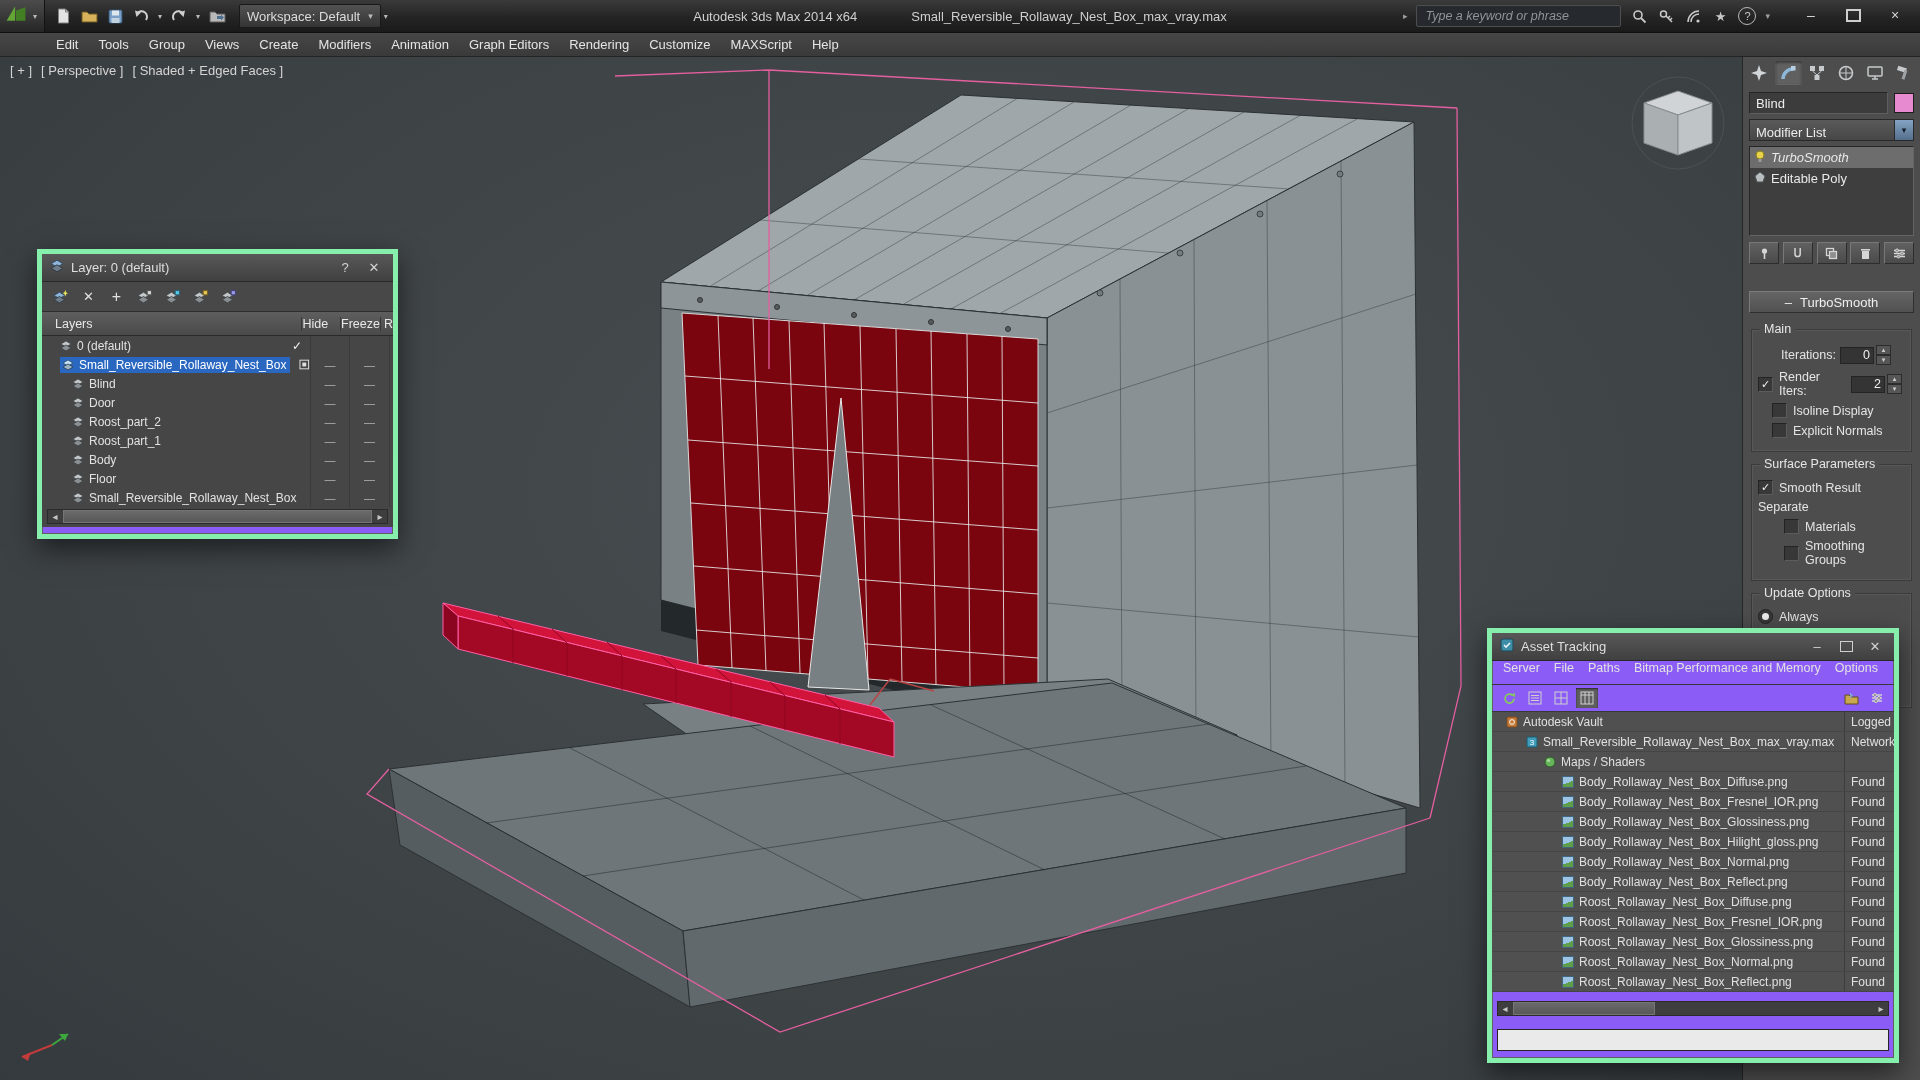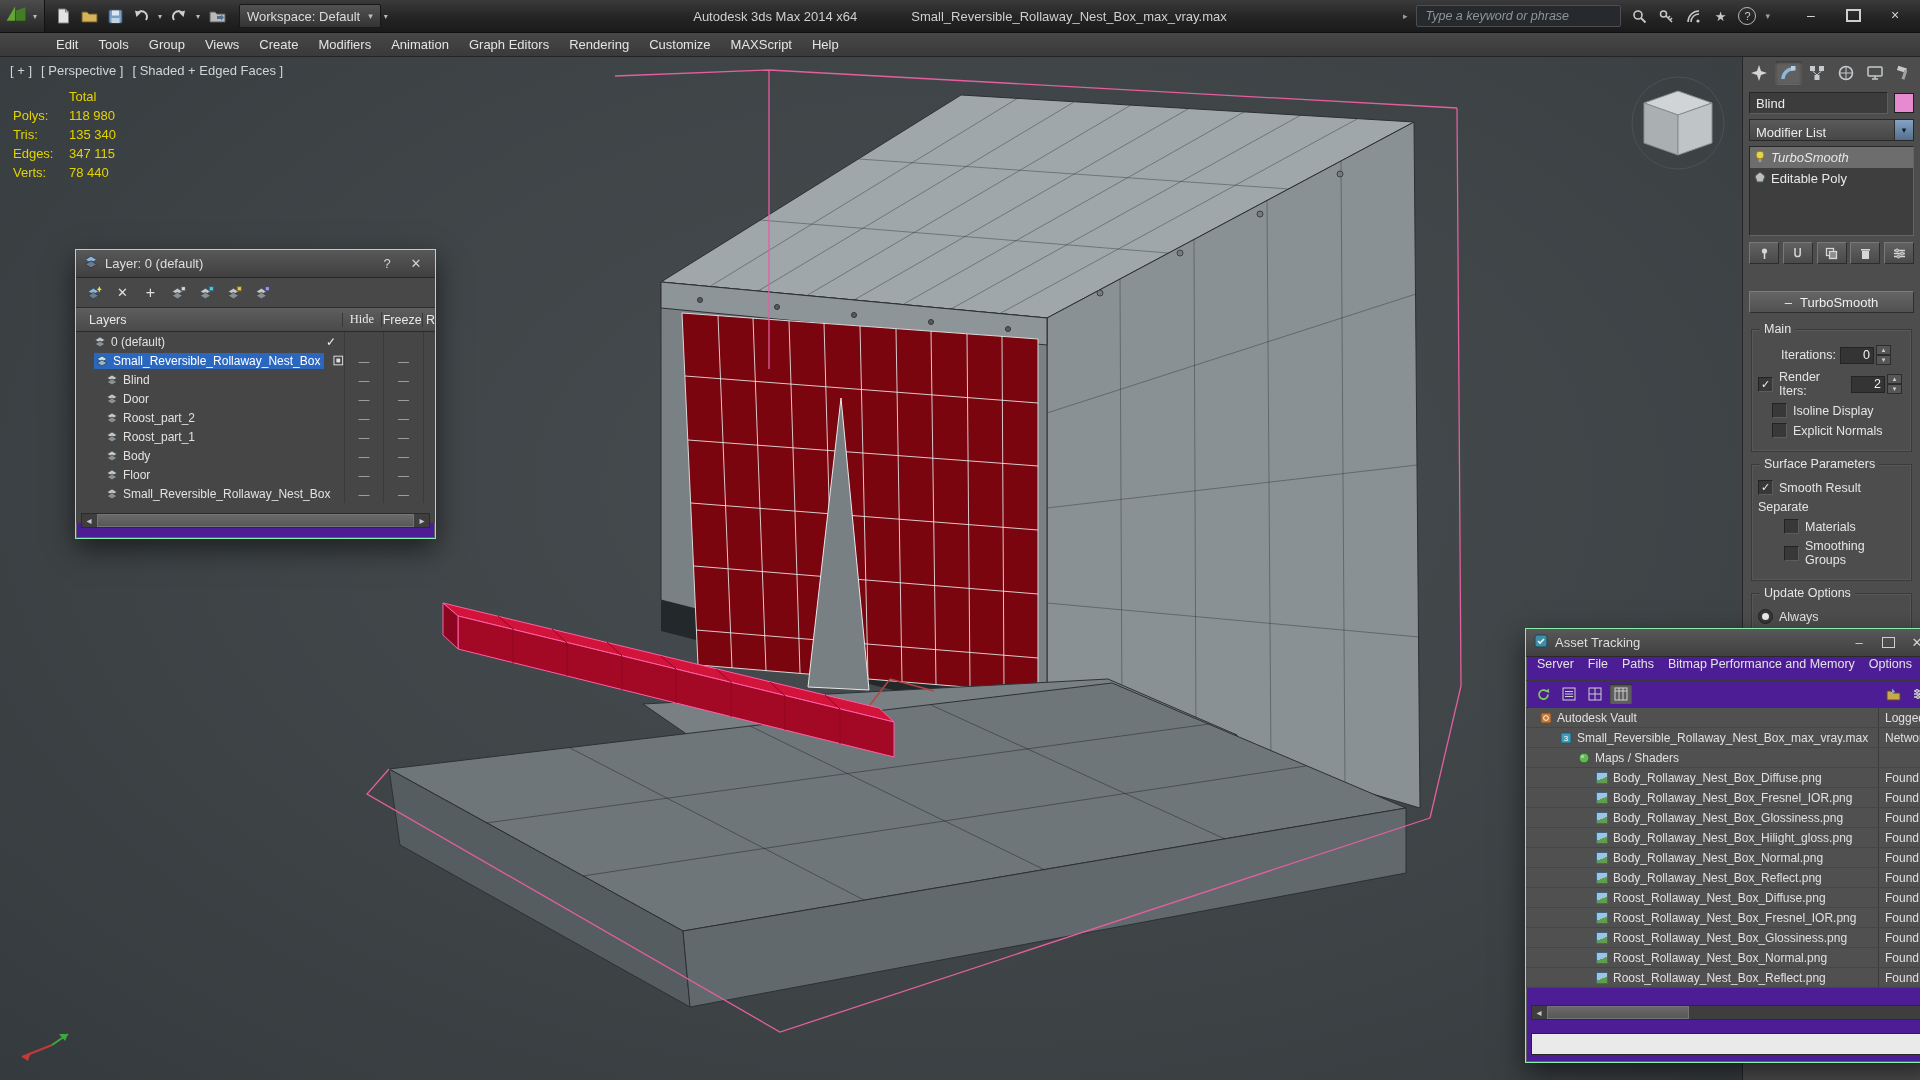--- a/index.html
+++ b/index.html
@@ -93,35 +93,35 @@
     margin-right:6px;flex:none;}
   .radio{width:13px;height:13px;border-radius:50%;background:#383838;border:1px solid #242424;
     margin-right:6px;position:relative;flex:none;}
   .radio.on::after{content:"";position:absolute;inset:3px;border-radius:50%;background:#ececec;}
   .indent1{margin-left:14px;}
   .indent2{margin-left:26px;}
   .update-btn{display:block;margin:10px auto 2px auto;width:106px;height:21px;
     background:linear-gradient(#666,#4c4c4c);border:1px solid;border-color:#7e7e7e #2c2c2c #2c2c2c #7e7e7e;
     color:#efefef;font-size:12.5px;text-align:center;line-height:21px;}
   
-  .fwin{position:absolute;background:#4c1d95;border:1px solid #86efac;
-    box-shadow:0 10px 26px rgba(0,0,0,.55),inset 0 0 0 1px #606060;font-size:13px;box-sizing:border-box;margin-left:38px;}
+  .fwin{position:absolute;background:#8b5cf6;border:5px solid #86efac;
+    box-shadow:0 10px 26px rgba(0,0,0,.55),inset 0 0 0 1px #606060;font-size:13px;box-sizing:border-box;}
   .fw-titlebar{height:27px;background:linear-gradient(#585858,#404040);display:flex;align-items:center;
     padding:0 8px;gap:7px;color:#dedede;border-bottom:1px solid #292929;}
   .fw-title{flex:1;font-size:13px;}
   .fw-btn{width:22px;height:20px;display:flex;align-items:center;justify-content:center;color:#d2d2d2;font-size:13px;}
   
   .layer-window{left:37px;top:249px;width:361px;height:290px;z-index:30;}
   .lw-toolbar{height:29px;display:flex;align-items:center;gap:3px;padding:0 6px;background:#484848;
     border-bottom:1px solid #2d2d2d;}
   .lw-tool{width:25px;height:23px;display:flex;align-items:center;justify-content:center;color:#e0e0e0;font-size:13px;}
   .lw-header{height:23px;display:flex;background:linear-gradient(#5e5e5e,#4a4a4a);
     border-bottom:1px solid #2a2a2a;color:#e8e8e8;align-items:center;font-size:12.5px;}
   .hc-name{width:269px;padding-left:13px;box-sizing:border-box;border-right:1px solid #383838;}
-  .hc-hide{width:39px;text-align:center;border-right:1px solid #383838;font-family:Liberation Serif, serif;}
+  .hc-hide{width:39px;border-right:1px solid #383838;}
   .hc-freeze{width:40px;text-align:center;border-right:1px solid #383838;}
   .hc-rest{flex:1;padding-left:3px;}
   .lw-list{height:191px;background:#464646;}
   .lw-row{height:19px;display:flex;align-items:center;}
   .lw-name{width:269px;display:flex;align-items:center;gap:5px;box-sizing:border-box;
     border-right:1px solid #3a3a3a;height:100%;position:relative;padding-left:18px;overflow:hidden;
     font-size:12px;color:#e2e2e2;white-space:nowrap;}
   .lw-name.lvl1{padding-left:30px;}
   .lw-cell{height:100%;display:flex;align-items:center;justify-content:center;color:#b5b5b5;
     font-size:11px;box-sizing:border-box;}
@@ -342,27 +342,20 @@
       <polygon points="68,977 59,977 65,984" fill="#3da83d"></polygon>
     </g>
   </svg>
 
   <div class="viewport-label">
     <span>[ + ]</span>
     <span>[ Perspective ]</span>
     <span>[ Shaded + Edged Faces ]</span>
   </div>
 
-  <div class="stats">
-    <div class="srow"><span class="sl"></span><span>Total</span></div>
-    <div class="srow"><span class="sl">Polys:</span><span>118 980</span></div>
-    <div class="srow"><span class="sl">Tris:</span><span>135 340</span></div>
-    <div class="srow"><span class="sl">Edges:</span><span>347 115</span></div>
-    <div class="srow"><span class="sl">Verts:</span><span>78 440</span></div>
-  </div>
 </div>
 
 <aside class="command-panel">
   <div class="panel-tabs">
     <span class="ptab">
       <svg width="18" height="18" viewBox="0 0 18 18">
           <polygon points="9,1 11,7 17,9 11,11 9,17 7,11 1,9 7,7" fill="#d2d6d8"></polygon>
         </svg>
     </span>
     <span class="ptab active">

